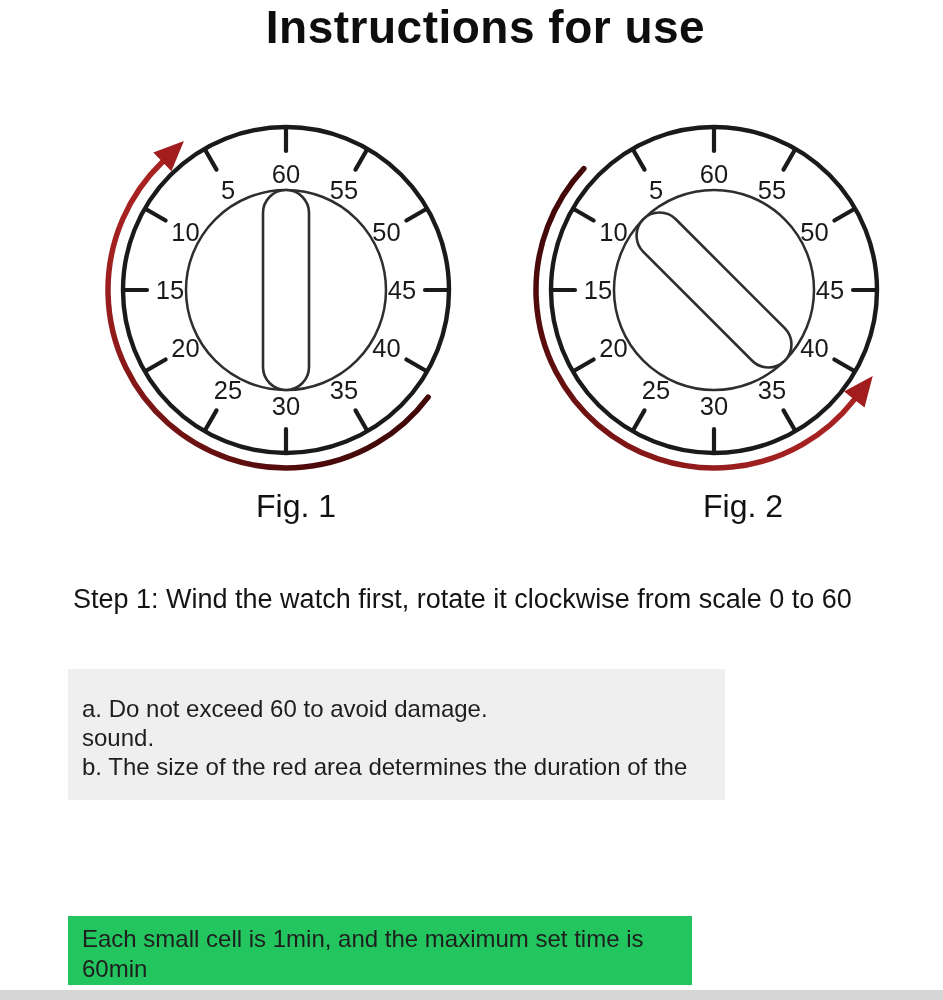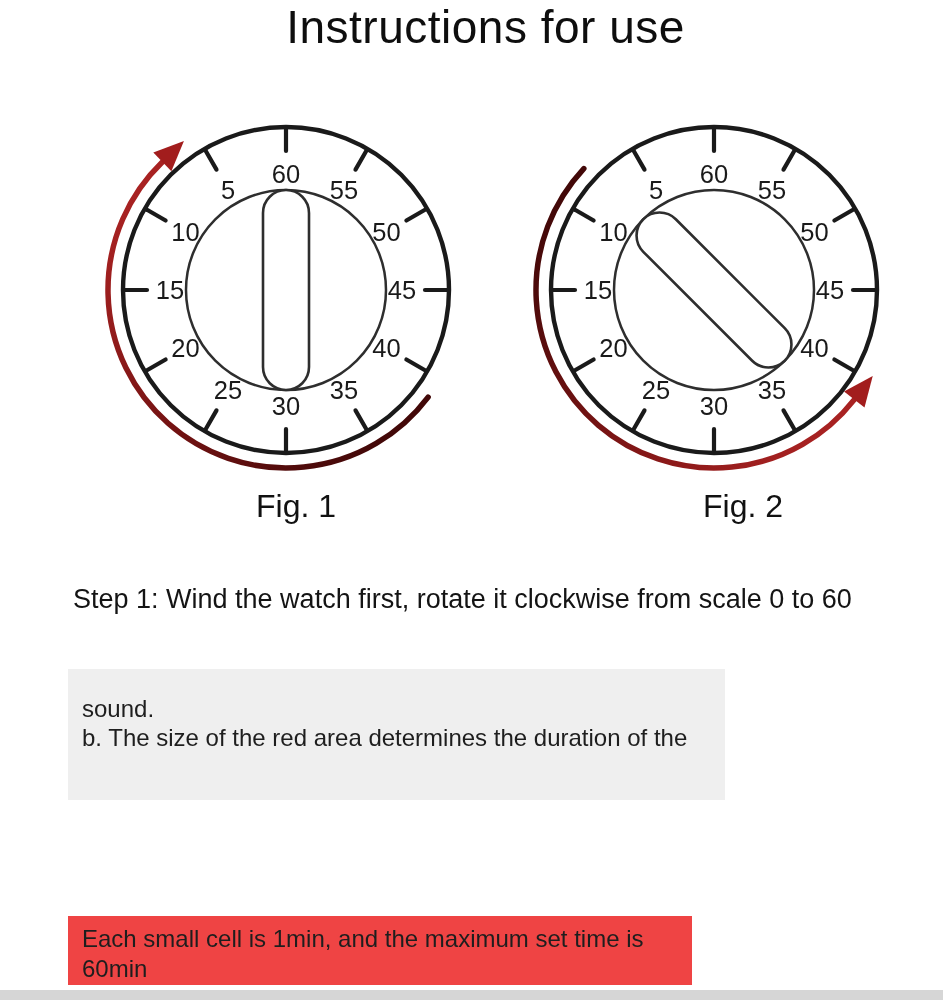--- a/index.html
+++ b/index.html
@@ -8,21 +8,21 @@
     background: #ffffff;
     font-family: "Liberation Sans", "DejaVu Sans", sans-serif;
     color: #1c1c1c;
     position: relative;
     overflow: hidden;
   }
   .page { position: absolute; inset: 0; }
   .title {
     position: absolute; top: 0; left: 0; right: 0; margin: 0;
     text-align: center;
-    font-size: 46px; font-weight: normal; color: #0e0e0e;
+    font-size: 46px; font-weight: bold; color: #0e0e0e;
     padding-left: 28px; letter-spacing: 0.5px;
   }
   .fig { position: absolute; width: 420px; height: 425px; margin: 0; }
   .fig-1 { left: 86px;  top: 105px; }
   .fig-2 { left: 514px; top: 105px; }
   .fig svg { display: block; }
   .fig figcaption {
     position: absolute; top: 383px; left: 0; width: 100%;
     text-align: center; font-size: 32px; color: #111;
   }
@@ -133,25 +133,26 @@
         <polygon points="358.73575840176625,270.94741999976554 350.5100539388839,302.59134178720075 330.0217743451091,286.5841434287336" fill="#a21d1d"></polygon>
       </svg>
     <figcaption>Fig. 2</figcaption>
   </figure>
 
   <div class="step step-1">
     <div class="line">Step 1: Wind the watch first, rotate it clockwise from scale 0 to 60</div>
   </div>
 
   <div class="note note-1" style="background: rgb(239, 239, 239);">
+    <div class="line">a. Do not exceed 60 to avoid damage.</div>
     <div class="line">sound.</div>
     <div class="line">b. The size of the red area determines the duration of the</div>
   </div>
 
 
-  <div class="note note-2" style="background: #ef4444;">
+  <div class="note note-2" style="background: #22c55e;">
     <div class="line">Each small cell is 1min, and the maximum set time is</div>
     <div class="line">60min</div>
   </div>
 
   <div class="bottom-strip" style="background: rgb(214, 214, 214);"></div>
 
 </div>
 
 </body></html>

